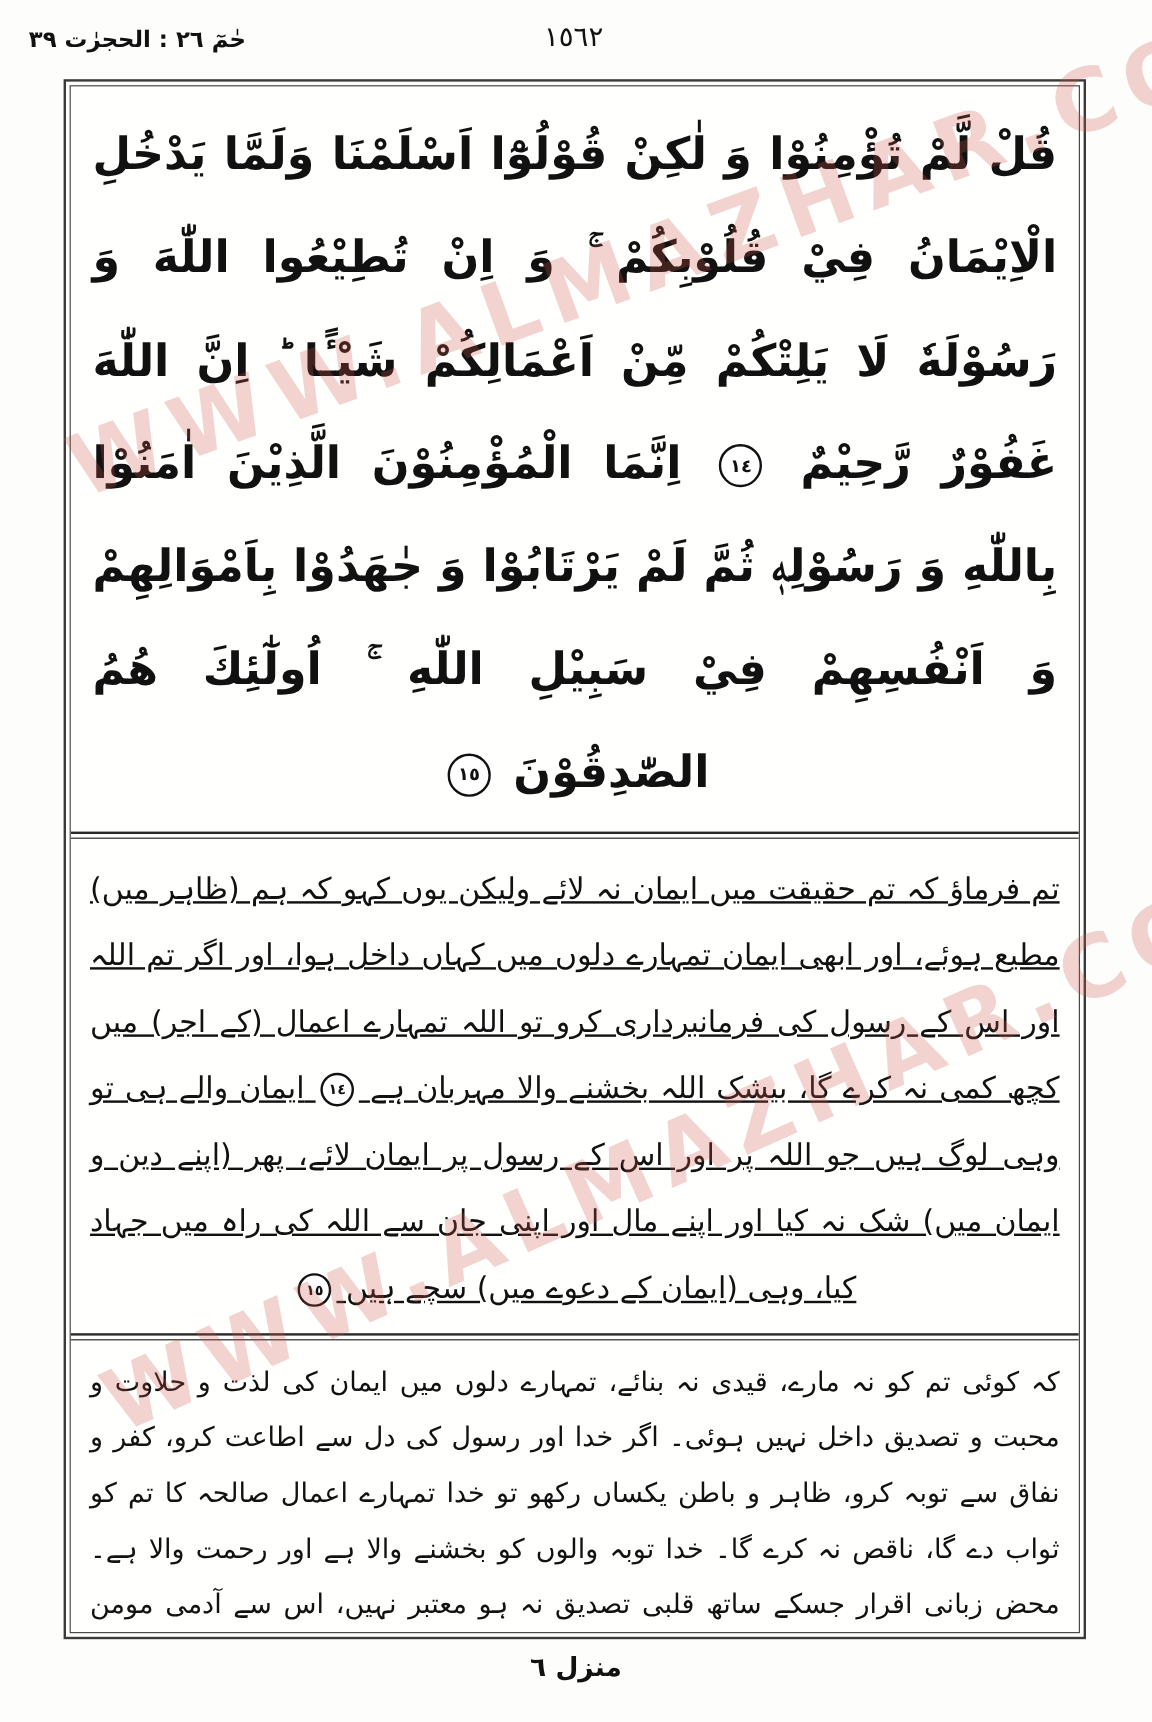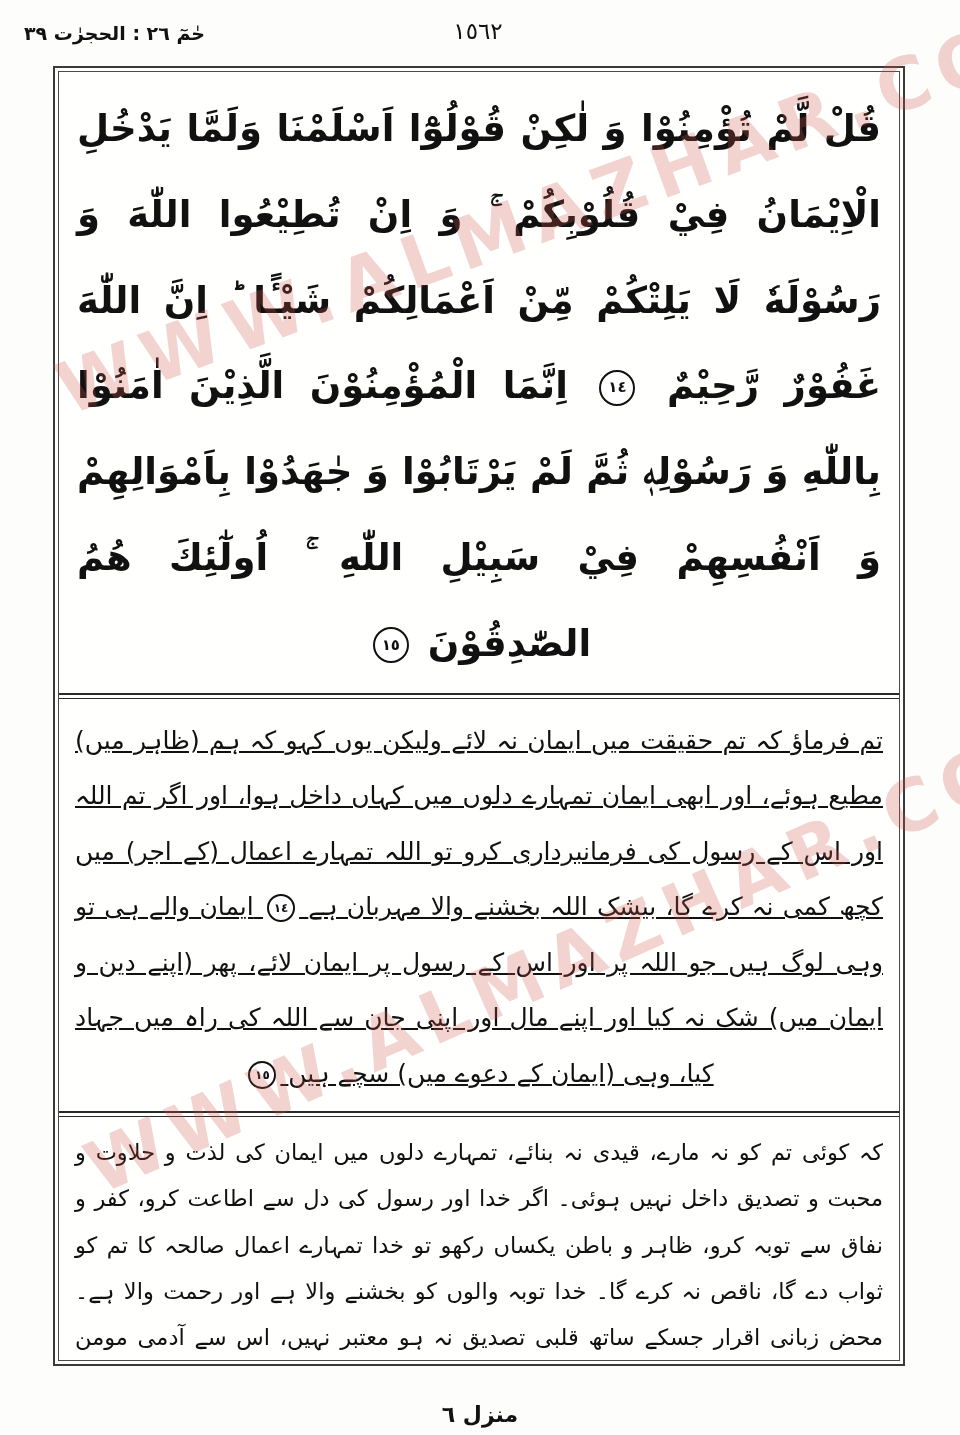--- a/index.html
+++ b/index.html
@@ -76,21 +76,20 @@
     font-size:22.5px;
     line-height:2.05;
     padding:12px 16px 4px 16px;
     flex:0 0 auto;
   }
   .page-footer{
     position:absolute;top:1378px;left:0;right:0;
     text-align:center;
     font-size:22px;font-weight:bold;
     direction:rtl;
-    margin-top:24px;
   }
   .watermark{
     position:absolute;
     font-family:"DejaVu Sans",sans-serif;
     font-weight:bold;
     font-size:72px;
     letter-spacing:10px;
     color:rgba(205,85,75,0.26);
     white-space:nowrap;
     pointer-events:none;

